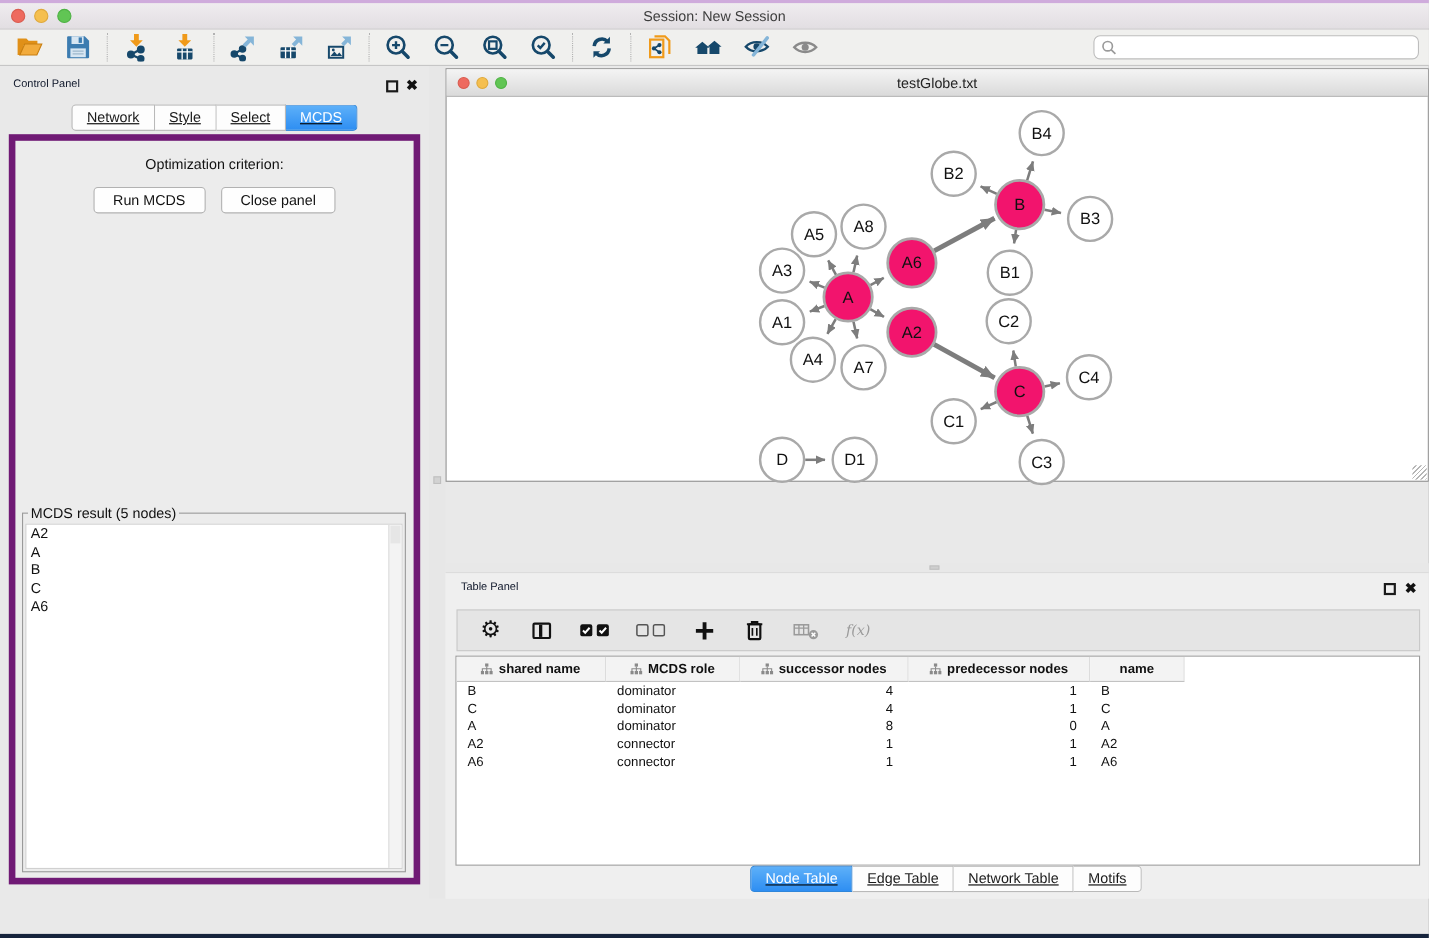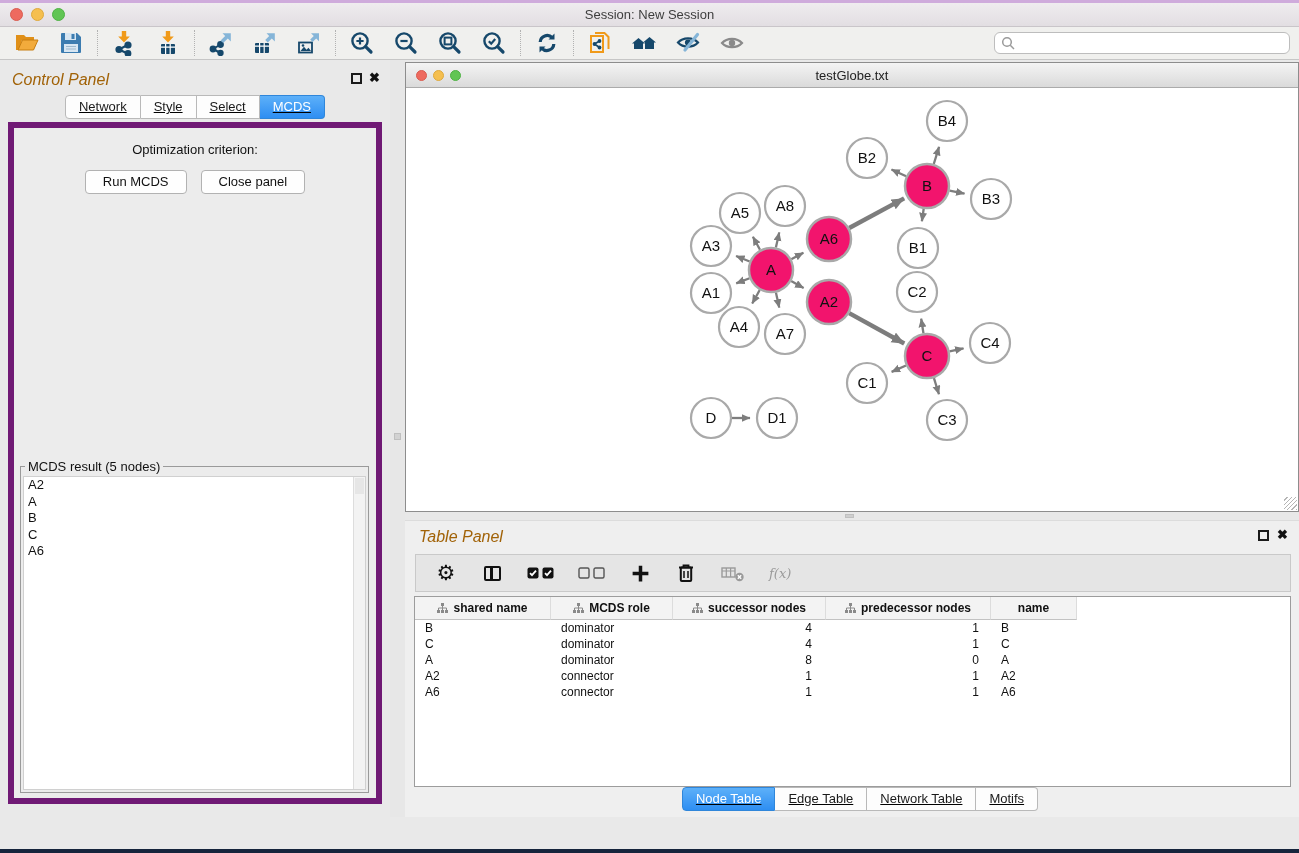--- a/index.html
+++ b/index.html
@@ -21,21 +21,21 @@
     border-bottom:1px solid #c6c6c6; display:flex; align-items:center; padding-left:14px; }
   .tgroup { display:flex; align-items:center; gap:18px; }
   .sep { width:1px; height:26px; border-left:1px dotted #b2b2b2; margin:0 13px; }
   .ticon { width:26px; height:26px; display:flex; align-items:center; justify-content:center; }
   .search-field { position:absolute; right:9px; top:5px; width:296px; height:22px; background:#fff;
     border:1px solid #bdbdbd; border-radius:6px; display:flex; align-items:center; padding:0 6px; gap:4px; }
   .search-field input { border:none; outline:none; flex:1; font-size:12px; font-family:"Liberation Sans",sans-serif; background:transparent; }
 
   
   .cp { position:absolute; left:0; top:60px; width:390px; height:757px; background:#e9e9e9; }
-  .panel-title { position:absolute; left:12px; top:11px; font-size:16px; color:#a16207;font-style:italic; }
+  .panel-title { position:absolute; left:12px; top:11px; font-size:10px; color:#0f172a; }
   .float-icon { position:absolute; width:11px; height:11px; border:2px solid #1a1a1a; top:13px; }
   .close-icon { position:absolute; top:11px; font-size:13px; font-weight:bold; color:#111; line-height:14px; }
   .cp .float-icon { right:28px; } .cp .close-icon { right:10px; }
   .tabs-row { position:absolute; left:0; right:0; top:35px; display:flex; justify-content:center;text-decoration:underline; }
   .tab { font-size:13px; color:#1a1a1a; background:#fdfdfd; border:1px solid #b9b9b9; border-left:none;
     padding:3px 13px 4px; cursor:default; }
   .tab:first-child { border-left:1px solid #b9b9b9; border-radius:4px 0 0 4px; }
   .tab:last-child { border-radius:0 4px 4px 0; }
   .tab.active { background:linear-gradient(#5db0f9,#2e8ef2); border-color:#2f86da; color:#fff; }
   .cp-body { position:absolute; left:8px; right:8px; top:62px; bottom:13px; background:#ececec; border:6px solid #701a75; }
@@ -55,21 +55,21 @@
   .result-fs legend { font-size:13px; color:#111; padding:0 3px; margin-left:2px; }
   .result-list { position:relative; width:100%; height:100%; background:#fff; border:1px solid #d0d0d0; overflow:hidden; }
   .result-list .li { font-size:13px; color:#111; line-height:16.5px; padding-left:4px; }
   .scroll-track { position:absolute; top:0; right:0; bottom:0; width:12px; background:#f3f3f3; border-left:1px solid #ddd; }
   .scroll-thumb { position:absolute; top:1px; left:1px; right:1px; height:16px; background:#e6e6e6; }
 
   .v-divider { position:absolute; left:390px; top:60px; width:15px; height:757px; background:#e7e7e7; }
   .v-divider .grip { position:absolute; top:373px; left:4px; width:7px; height:7px; background:#d2d2d2; border:1px solid #bfbfbf; }
 
   
-  .nw { position:absolute; left:405px; top:62px; width:894px; height:450px; background:#fff; border:1px solid #8d8d8d; }
+  .nw { position:absolute; left:405px; top:62px; width:894px; height:376px; background:#fff; border:1px solid #8d8d8d; }
   .nw-titlebar { position:relative; height:25px; background:linear-gradient(#f4f4f4,#dadada); border-bottom:1px solid #ababab; }
   .nw-titlebar .lights { top:7px; gap:6px; }
   .nw-titlebar .light { width:11px; height:11px; }
   .nw-title { position:absolute; left:0; right:0; top:5px; text-align:center; font-size:13px; color:#222; }
   .nw-canvas { position:absolute; left:0; right:0; top:26px; bottom:0; }
   .resize-grip { position:absolute; right:1px; bottom:1px; width:13px; height:13px;
     background:repeating-linear-gradient(135deg, transparent 0 2px, #b5b5b5 2px 3px); }
 
   .h-divider { position:absolute; left:405px; top:512px; width:894px; height:8px; background:#e8e8e8; }
   .h-divider .grip { position:absolute; left:440px; top:2px; width:9px; height:4px; background:#cfcfcf; border:1px solid #c0c0c0; }

